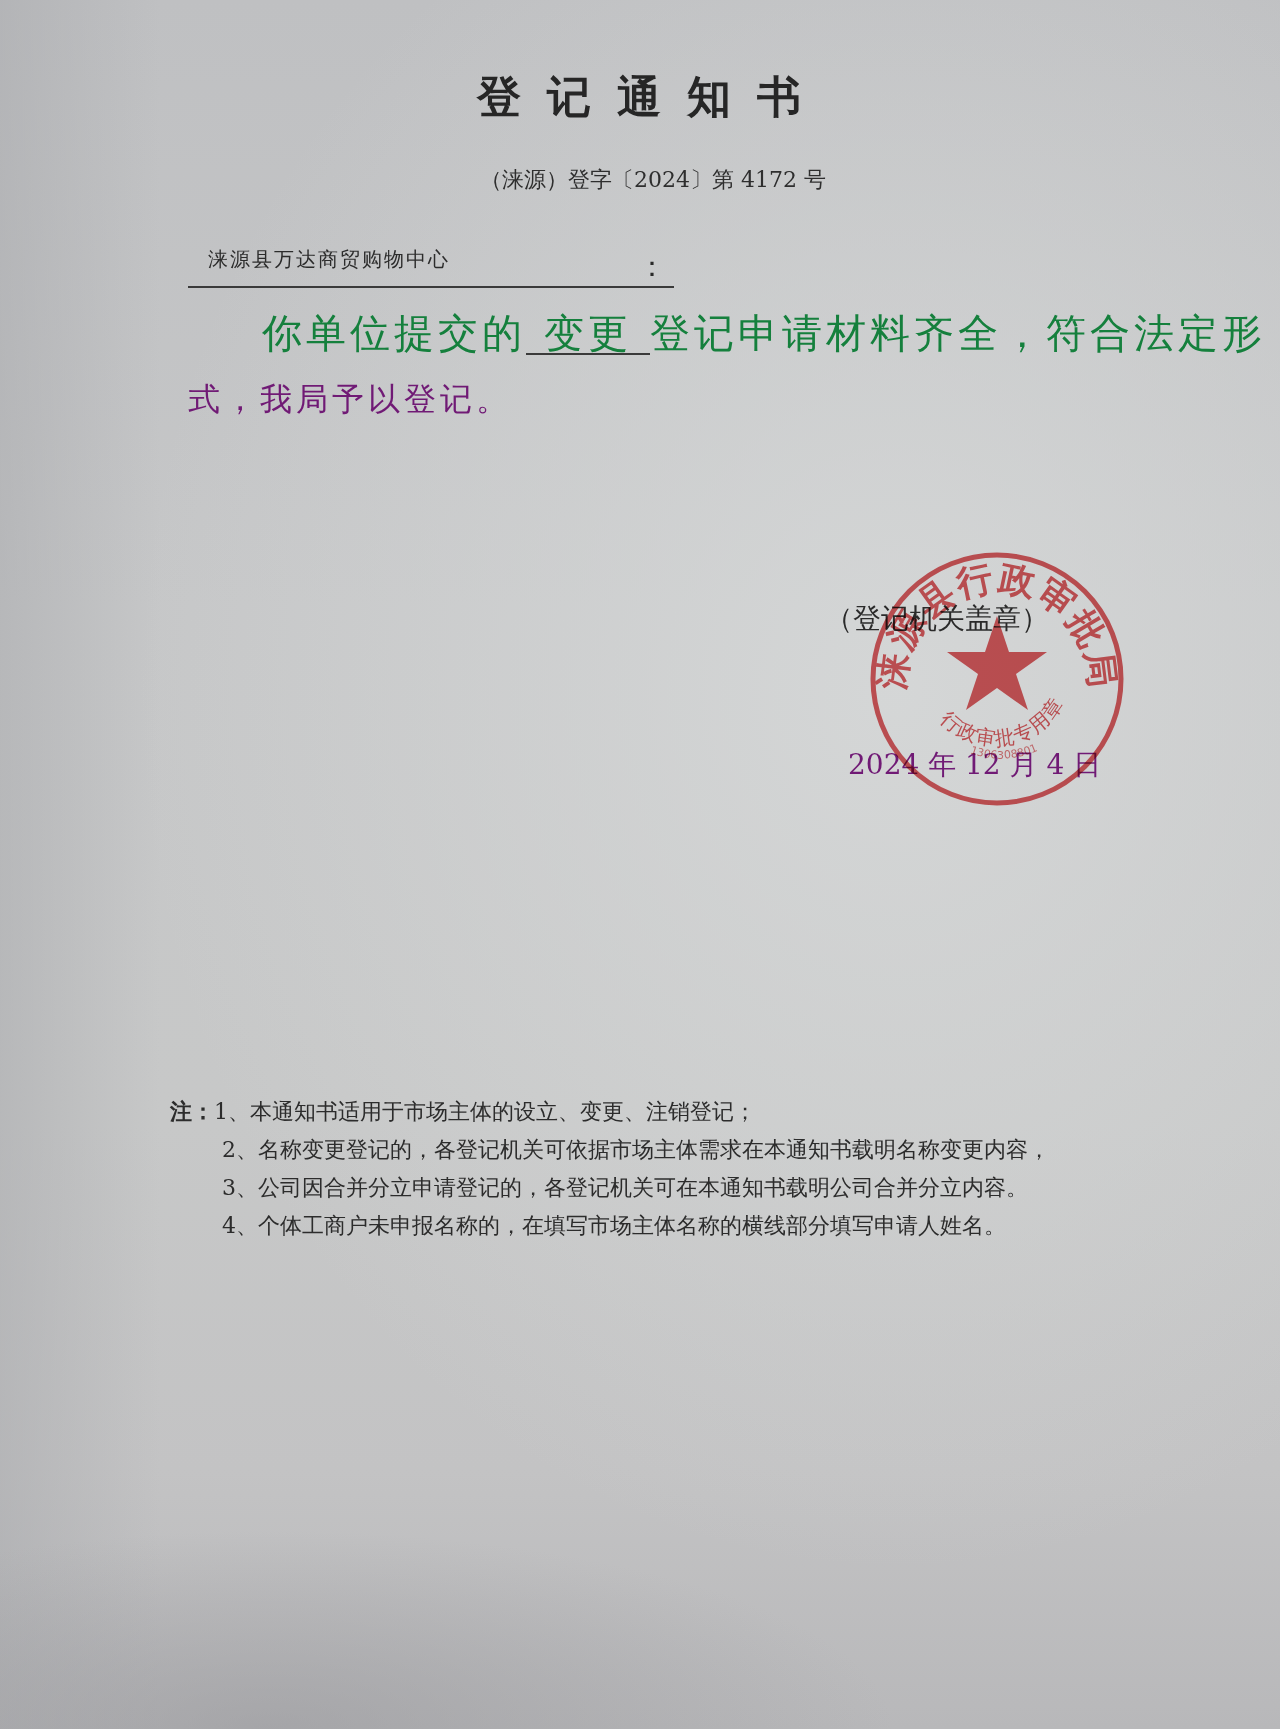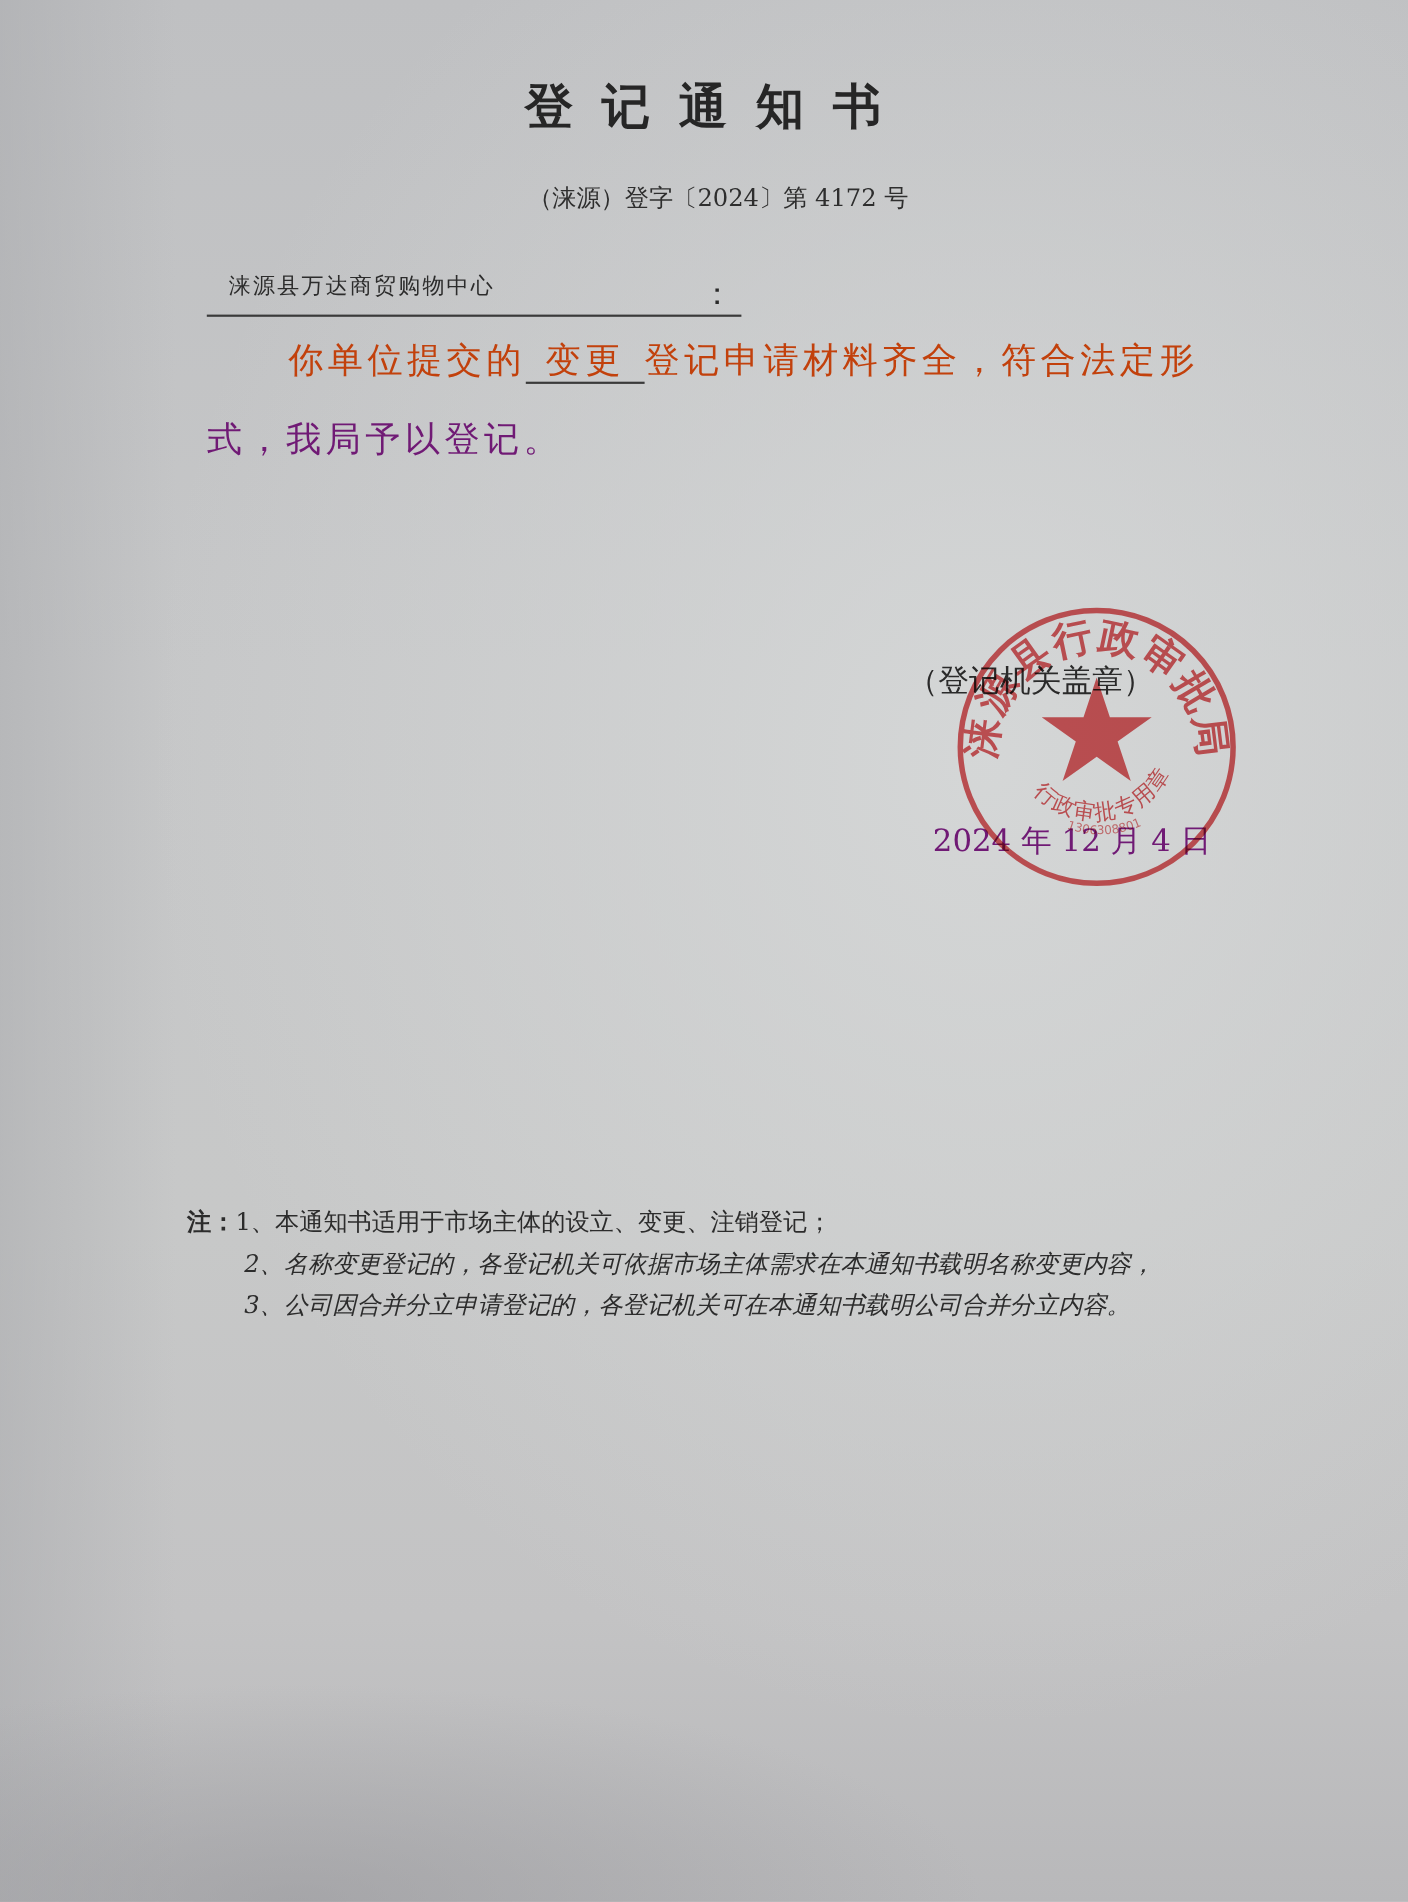--- a/index.html
+++ b/index.html
@@ -71,24 +71,24 @@
     .recipient-colon {
       position: absolute;
       right: 8px;
       top: -2px;
       font-size: 28px;
     }
     .body-line1 {
       position: absolute;
       left: 262px;
       top: 306px;
-      font-size: 32px;
+      font-size: 40px;
       letter-spacing: 4px;
       white-space: nowrap;
-      color: #c2410c;
+      color: #15803d;
     }
     .blank-underline {
       display: inline-block;
       border-bottom: 2px solid #3a3a3a;
       padding: 0 18px;
       line-height: 40px;
     }
     .body-line2 {
       position: absolute;
       left: 188px;
@@ -133,21 +133,20 @@
       width: 1020px;
       font-size: 22px;
       line-height: 38px;
       color: #2c2c2c;
     }
     .note-line {
       white-space: nowrap;
     }
     .note-indent {
       padding-left: 52px;
-      font-style: italic;
     }
     .note-first-label {
       font-weight: bold;
     }
   </style>
 </head>
 <body>
 
 <div class="shade-left"></div>
 <div class="shade-bottom"></div>
@@ -191,13 +190,14 @@
     </text>
   </svg>
 </div>
 
 <div class="notes">
   <div class="note-line">
     <span class="note-first-label">注：</span><span>1、本通知书适用于市场主体的设立、变更、注销登记；</span>
   </div>
   <div class="note-line note-indent">2、名称变更登记的，各登记机关可依据市场主体需求在本通知书载明名称变更内容，</div>
   <div class="note-line note-indent">3、公司因合并分立申请登记的，各登记机关可在本通知书载明公司合并分立内容。</div>
+  <div class="note-line note-indent">4、个体工商户未申报名称的，在填写市场主体名称的横线部分填写申请人姓名。</div>
 </div>
 
 </body></html>

